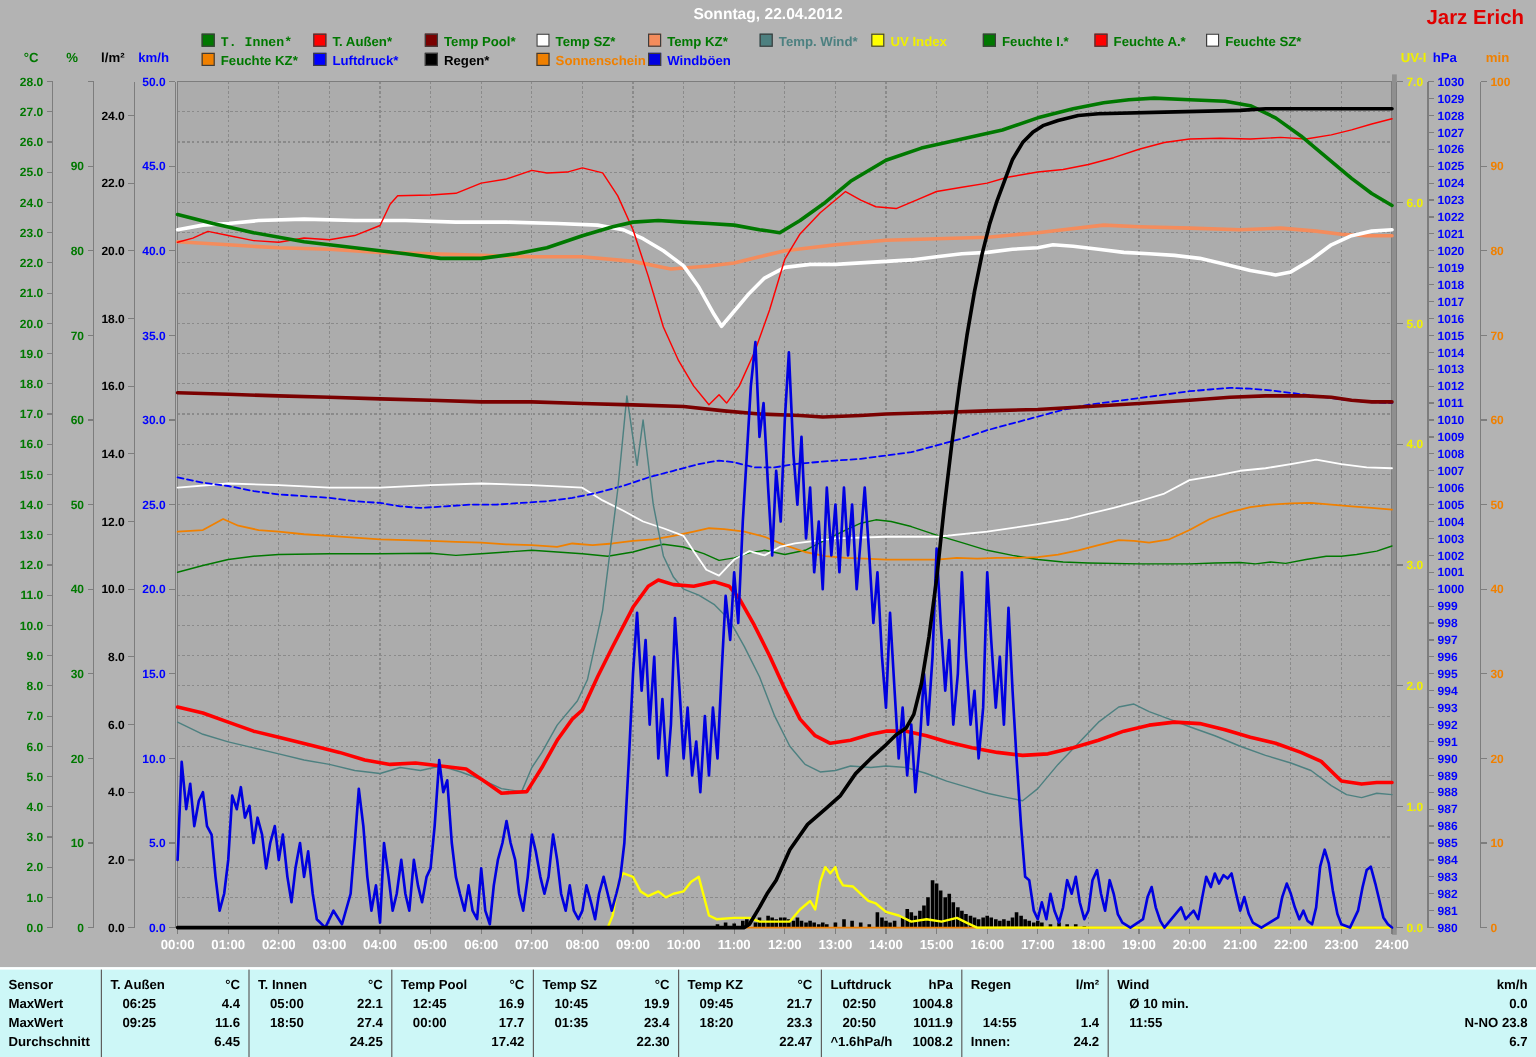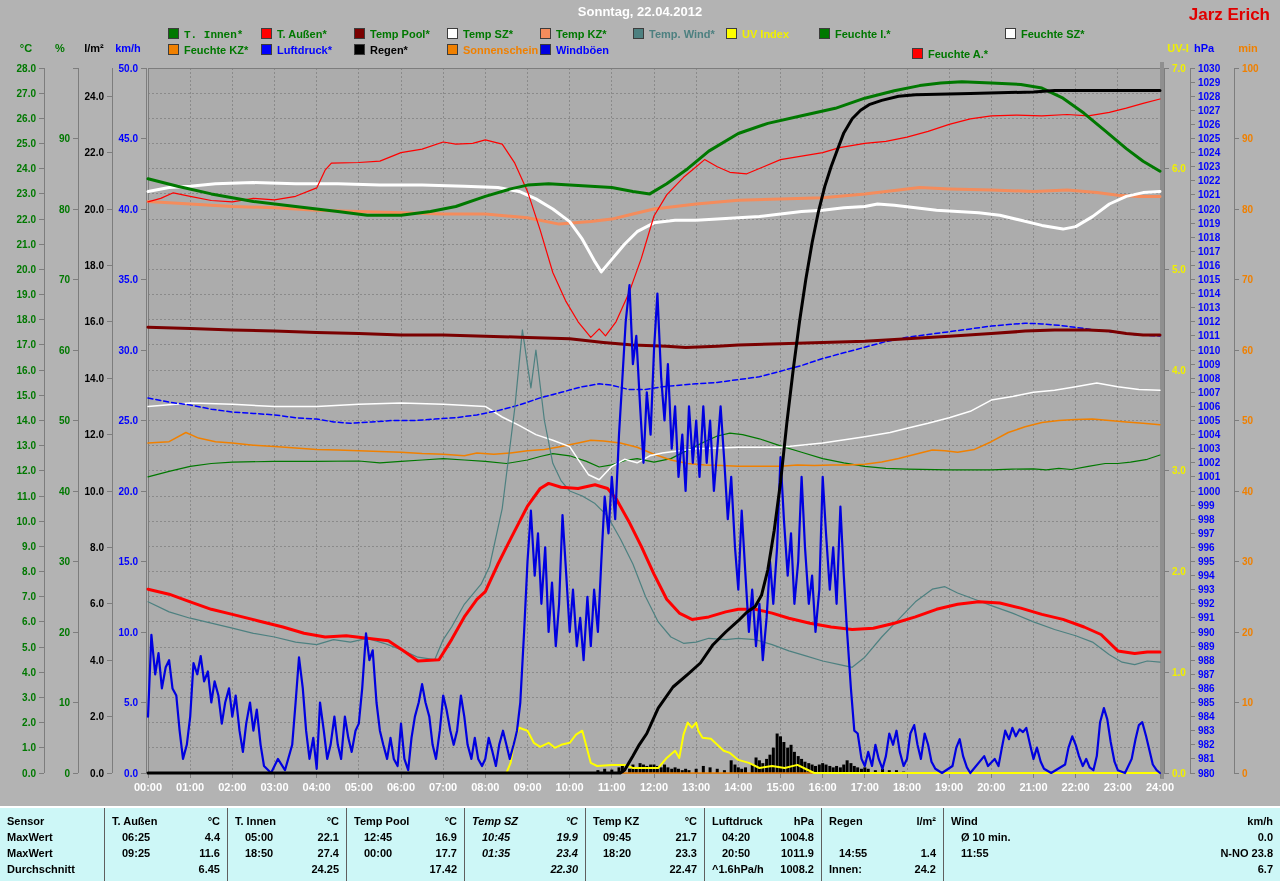--- a/index.html
+++ b/index.html
@@ -506,33 +506,33 @@
 
 <div class="legend-row" style="top:28px" id="legend-row-1">
     <span class="legend-item" style="left: 168px;"><span class="swatch" style="background: rgb(0, 120, 0);"></span><span style="color: rgb(0, 120, 0); font-family: Liberation Mono, monospace;">T. Innen*</span></span>
     <span class="legend-item" style="left: 261px;"><span class="swatch" style="background: rgb(255, 0, 0);"></span><span style="color: rgb(0, 120, 0);">T. Außen*</span></span>
     <span class="legend-item" style="left: 354px;"><span class="swatch" style="background: rgb(122, 0, 0);"></span><span style="color: rgb(0, 120, 0);">Temp Pool*</span></span>
     <span class="legend-item" style="left: 447px;"><span class="swatch" style="background: rgb(255, 255, 255);"></span><span style="color: rgb(0, 120, 0);">Temp SZ*</span></span>
     <span class="legend-item" style="left: 540px;"><span class="swatch" style="background: rgb(244, 140, 92);"></span><span style="color: rgb(0, 120, 0);">Temp KZ*</span></span>
     <span class="legend-item" style="left: 633px;"><span class="swatch" style="background: rgb(77, 128, 128);"></span><span style="color: rgb(77, 128, 128);">Temp. Wind*</span></span>
     <span class="legend-item" style="left: 726px;"><span class="swatch" style="background: rgb(255, 255, 0);"></span><span style="color: rgb(240, 240, 0);">UV Index</span></span>
     <span class="legend-item" style="left: 819px;"><span class="swatch" style="background: rgb(0, 120, 0);"></span><span style="color: rgb(0, 120, 0);">Feuchte I.*</span></span>
-    <span class="legend-item" style="left: 912px; margin-top: 20px;"><span class="swatch" style="background: rgb(255, 0, 0);"></span><span style="color: rgb(0, 120, 0);">Feuchte A.*</span></span>
+    <span class="legend-item" style="left: 912px;"><span class="swatch" style="background: rgb(255, 0, 0);"></span><span style="color: rgb(0, 120, 0);">Feuchte A.*</span></span>
     <span class="legend-item" style="left: 1005px;"><span class="swatch" style="background: rgb(255, 255, 255);"></span><span style="color: rgb(0, 120, 0);">Feuchte SZ*</span></span>
   </div>
 <div class="legend-row" style="top:44px" id="legend-row-2">
     <span class="legend-item" style="left: 168px;"><span class="swatch" style="background: rgb(240, 128, 0);"></span><span style="color: rgb(0, 120, 0);">Feuchte KZ*</span></span>
     <span class="legend-item" style="left: 261px;"><span class="swatch" style="background: rgb(0, 0, 255);"></span><span style="color: rgb(0, 0, 255);">Luftdruck*</span></span>
     <span class="legend-item" style="left: 354px;"><span class="swatch" style="background: rgb(0, 0, 0);"></span><span style="color: rgb(0, 0, 0);">Regen*</span></span>
     <span class="legend-item" style="left: 447px;"><span class="swatch" style="background: rgb(240, 128, 0);"></span><span style="color: rgb(240, 128, 0);">Sonnenschein</span></span>
     <span class="legend-item" style="left: 540px;"><span class="swatch" style="background: rgb(0, 0, 224);"></span><span style="color: rgb(0, 0, 255);">Windböen</span></span>
   </div>
 
 <div id="summary-table">
-    <div class="tcol labelcol" style="width: 105px;">
+    <div class="tcol labelcol" style="width: 85px;">
       <div class="trow">
         <span class="l">Sensor</span>
       </div>
       <div class="trow">
         <span class="l">MaxWert</span>
       </div>
       <div class="trow">
         <span class="l">MaxWert</span>
       </div>
       <div class="trow">
@@ -586,21 +586,21 @@
       </div>
       <div class="trow time">
         <span class="l">00:00</span>
         <span class="r">17.7</span>
       </div>
       <div class="trow">
         <span class="l"></span>
         <span class="r">17.42</span>
       </div>
     </div>
-    <div class="tcol" style="width: 121px; font-style: italic;">
+    <div class="tcol" style="width: 121px;">
       <div class="trow">
         <span class="l">Temp SZ</span>
         <span class="r">°C</span>
       </div>
       <div class="trow time">
         <span class="l">10:45</span>
         <span class="r">19.9</span>
       </div>
       <div class="trow time">
         <span class="l">01:35</span>
@@ -628,21 +628,21 @@
         <span class="l"></span>
         <span class="r">22.47</span>
       </div>
     </div>
     <div class="tcol" style="width: 117px;">
       <div class="trow">
         <span class="l">Luftdruck</span>
         <span class="r">hPa</span>
       </div>
       <div class="trow time">
-        <span class="l">04:20</span>
+        <span class="l">02:50</span>
         <span class="r">1004.8</span>
       </div>
       <div class="trow time">
         <span class="l">20:50</span>
         <span class="r">1011.9</span>
       </div>
       <div class="trow">
         <span class="l">^1.6hPa/h</span>
         <span class="r">1008.2</span>
       </div>

